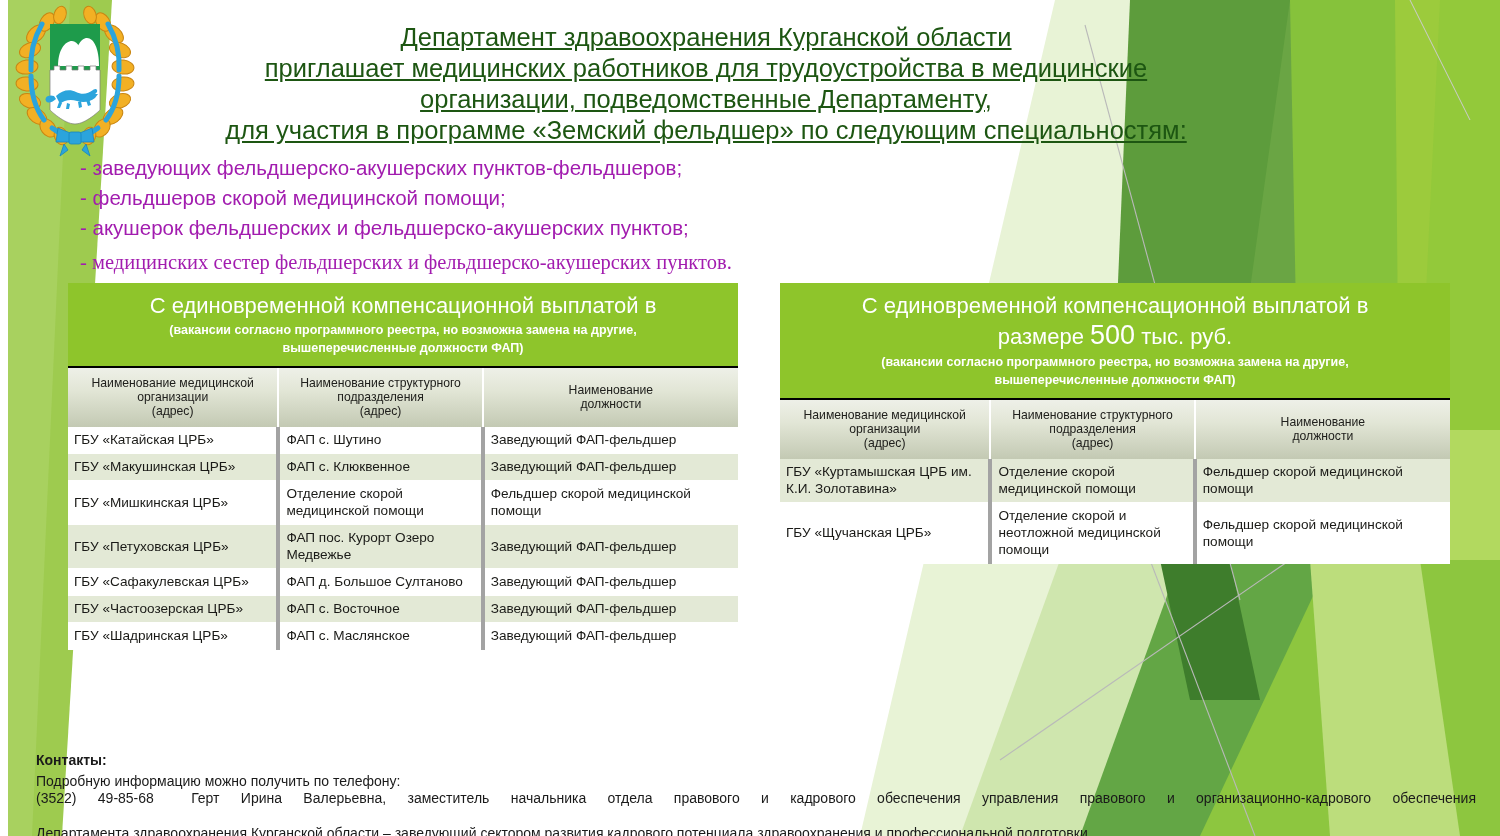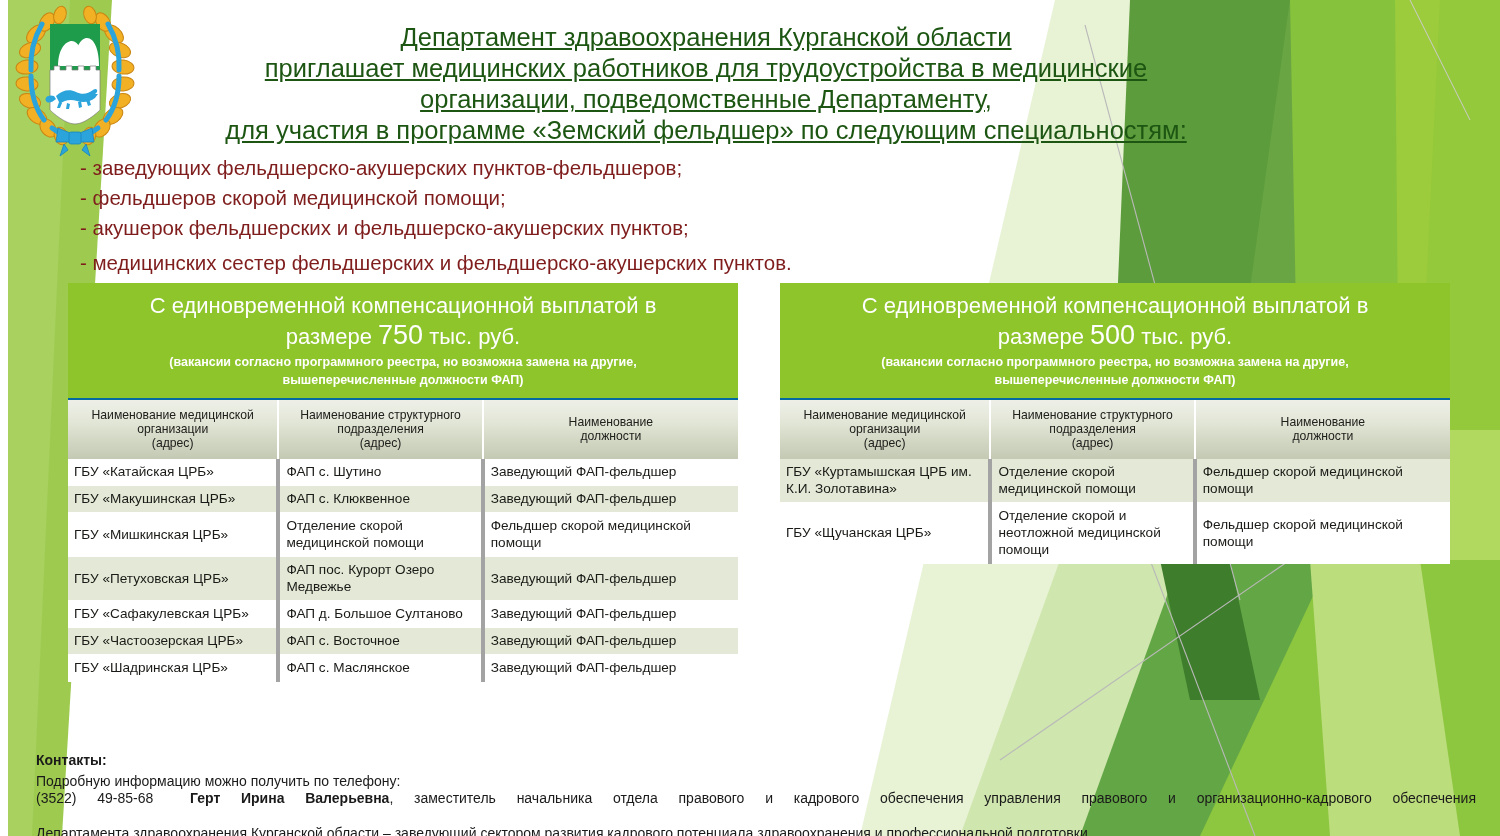--- a/index.html
+++ b/index.html
@@ -67,46 +67,46 @@
   }
   .header-block .hl { display: block; white-space: nowrap; }
 
   
   .spec-list {
     position: absolute;
     left: 80px;
     top: 158px;
     width: 900px;
     z-index: 6;
-    color: #7f1d1d;
+    color: #a21caf;
     font-size: 20.5px;
     line-height: 19px;
   }
   .spec-list .spec {
     display: block;
     margin-bottom: 11px;
     white-space: nowrap;
   }
-  .spec-list .spec:last-child { margin-bottom: 16px; margin-top: 16px; }
+  .spec-list .spec:last-child { margin-bottom: 16px; margin-top: 16px; font-family: Liberation Serif, serif; }
 
   
   .panel {
     position: absolute;
     z-index: 6;
   }
   .panel.left  { left: 68px;  top: 283px; width: 670px; }
   .panel.right { left: 780px; top: 283px; width: 670px; }
 
   .panel-banner {
     background: #8EC52B;
     color: #ffffff;
     padding: 9px 12px 10px 12px;
     text-align: center;
     box-sizing: border-box;
-    border-bottom: 2px solid #0369a1;
+    border-bottom: 2px solid #000000;
   }
   .banner-l1 {
     display: block;
     font-size: 22px;
     line-height: 28px;
     font-weight: 400;
   }
   .banner-l2 {
     display: block;
     font-size: 22px;
@@ -168,21 +168,21 @@
     width: 1440px;
     z-index: 6;
     color: #1a1a1a;
     font-size: 14px;
     line-height: 17.6px;
   }
   .contacts .c-title { display: block; font-weight: 700; margin-bottom: 3px; }
   .contacts .c-line  { display: block; }
   .contacts .c-just  { display: block; text-align: justify; }
   .contacts .c-just::after { content: ""; display: inline-block; width: 100%; }
-  .contacts b { font-weight: 700; padding-left: 16px; }
+  .contacts b { font-weight: 400; padding-left: 16px; }
 </style>
 </head>
 <body>
 
 <div id="slide">
 
   <svg class="bg-art" viewBox="0 0 1500 836" preserveAspectRatio="none">
 
     <polygon points="1180,0 1500,0 1500,300 1110,836 940,836" fill="#dfeec6"></polygon>
     <polygon points="1055,0 1240,0 1030,836 860,836" fill="#e8f3d6"></polygon>
@@ -284,21 +284,20 @@
   <div class="spec-list">
     <span class="spec">- заведующих фельдшерско-акушерских пунктов-фельдшеров;</span>
     <span class="spec">- фельдшеров скорой медицинской помощи;</span>
     <span class="spec">- акушерок фельдшерских и фельдшерско-акушерских пунктов;</span>
     <span class="spec">- медицинских сестер фельдшерских и фельдшерско-акушерских пунктов.</span>
   </div>
 
   <div class="panel left">
     <div class="panel-banner">
       <span class="banner-l1">С единовременной компенсационной выплатой в</span>
-      <span class="banner-l2"><span>размере </span><span class="amt">750</span><span> тыс. руб.</span></span>
       <span class="banner-note">(вакансии согласно программного реестра, но возможна замена на другие,</span>
       <span class="banner-note">вышеперечисленные должности ФАП)</span>
     </div>
     <table class="vac">
       <colgroup>
           <col class="c1">
           <col class="c2">
           <col class="c3">
         </colgroup>
       <thead>

